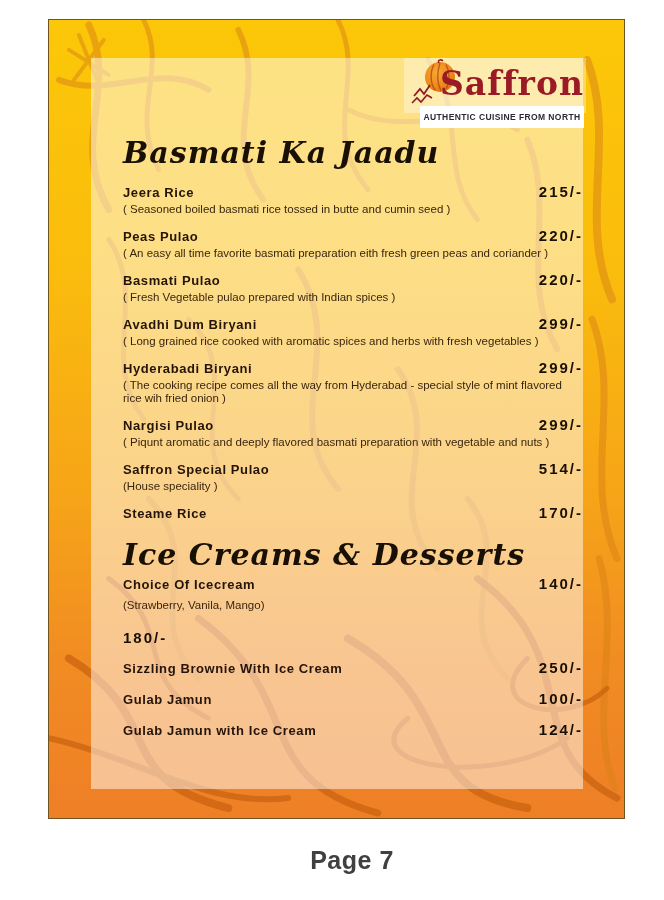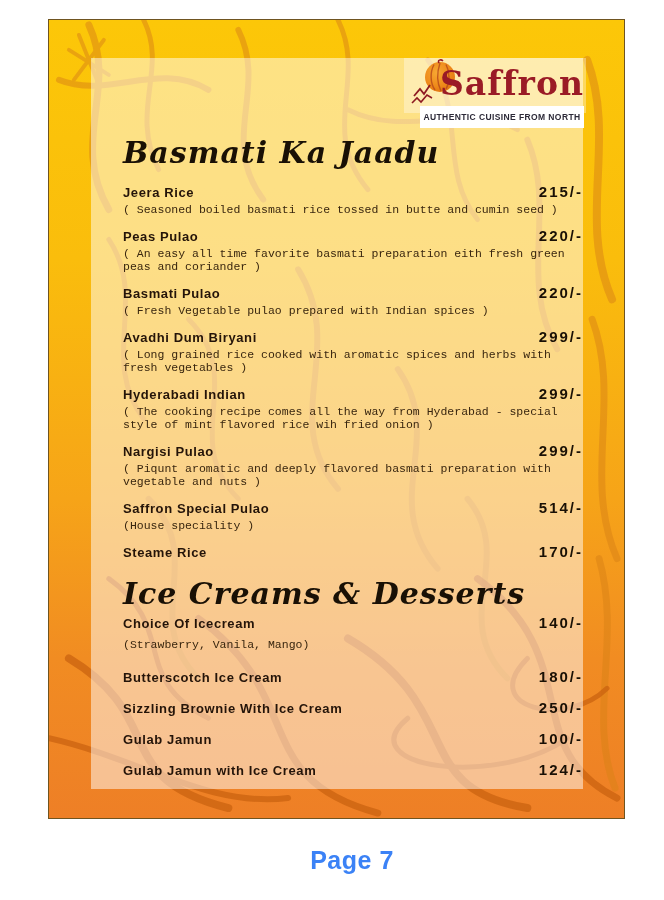--- a/index.html
+++ b/index.html
@@ -26,30 +26,30 @@
            font-size:8.5px;font-weight:bold;letter-spacing:0.4px;color:#2c2a38;}
 
   
   .content{position:absolute;left:74px;top:116px;width:460px;}
   .heading{font-family:"DejaVu Serif",serif;font-style:italic;font-weight:bold;
            font-size:30px;line-height:33px;color:#191005;letter-spacing:1px;margin:0 0 0 0;}
   .item{margin-bottom:12px;}
   .irow{display:flex;justify-content:space-between;align-items:baseline;line-height:16px;}
   .iname{font-size:13px;font-weight:bold;letter-spacing:0.6px;color:#241409;}
   .price{font-size:15px;font-weight:bold;letter-spacing:2px;color:#191005;}
-  .desc{font-family:Liberation Mono, monospace;font-size:11.5px;line-height:13px;
+  .desc{font-family:Liberation Sans, sans-serif;font-size:11.5px;line-height:13px;
         margin-top:2px;color:#39260f;}
   .sec-0 .heading{margin-bottom:15px;}
   .sec-1 .heading{margin-top:16px;margin-bottom:5px;}
   .sec-1 .item{margin-bottom:14px;}
   .sec-1 .item.has-desc{margin-bottom:18px;}
   .sec-1 .desc{margin-top:6px;}
 
   .caption{position:absolute;left:0;right:0;top:846px;text-align:center;
-           font-size:25px;font-weight:bold;color:#3b82f6;letter-spacing:0.5px;padding-left:40px;}
+           font-size:25px;font-weight:bold;color:#404040;letter-spacing:0.5px;padding-left:40px;}
 </style>
 </head>
 <body>
 
 <div class="stage">
 
   <div class="menu">
 
     <svg class="strands" viewBox="0 0 577 800" preserveAspectRatio="none">
       <g fill="none" stroke="#d98216" stroke-linecap="round" opacity="0.5">
@@ -137,21 +137,21 @@
   <div class="item has-desc">
     <div class="irow">
       <span class="iname">Avadhi Dum Biryani</span>
       <span class="price">299/-</span>
     </div>
     <div class="desc">( Long grained rice cooked with aromatic spices and herbs with fresh vegetables )</div>
   </div>
 
   <div class="item has-desc">
     <div class="irow">
-      <span class="iname">Hyderabadi Indian</span>
+      <span class="iname">Hyderabadi Biryani</span>
       <span class="price">299/-</span>
     </div>
     <div class="desc">( The cooking recipe comes all the way from Hyderabad - special style of mint flavored rice wih fried onion )</div>
   </div>
 
   <div class="item has-desc">
     <div class="irow">
       <span class="iname">Nargisi Pulao</span>
       <span class="price">299/-</span>
     </div>
@@ -182,21 +182,20 @@
   <div class="item has-desc">
     <div class="irow">
       <span class="iname">Choice Of Icecream</span>
       <span class="price">140/-</span>
     </div>
     <div class="desc">(Strawberry, Vanila, Mango)</div>
   </div>
 
   <div class="item">
     <div class="irow">
-      <span class="iname">Butterscotch Ice Cream</span>
       <span class="price">180/-</span>
     </div>
 
   </div>
 
   <div class="item">
     <div class="irow">
       <span class="iname">Sizzling Brownie With Ice Cream</span>
       <span class="price">250/-</span>
     </div>

